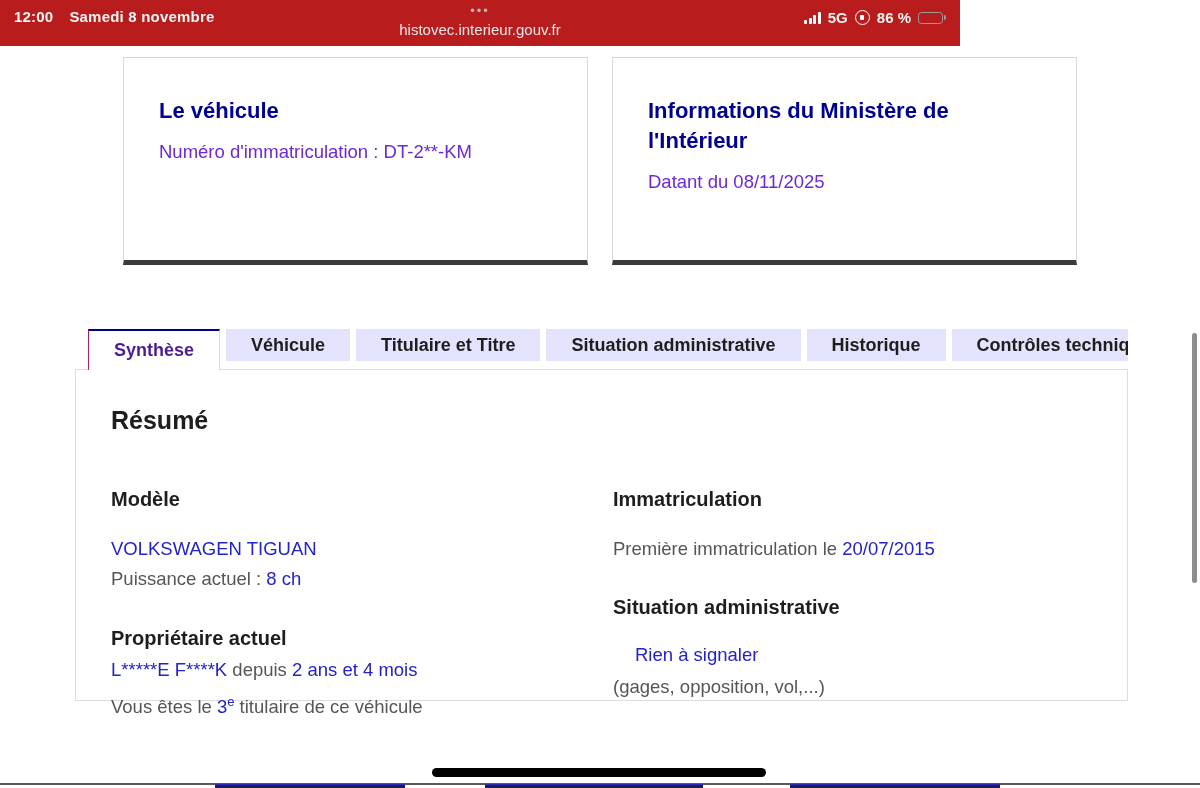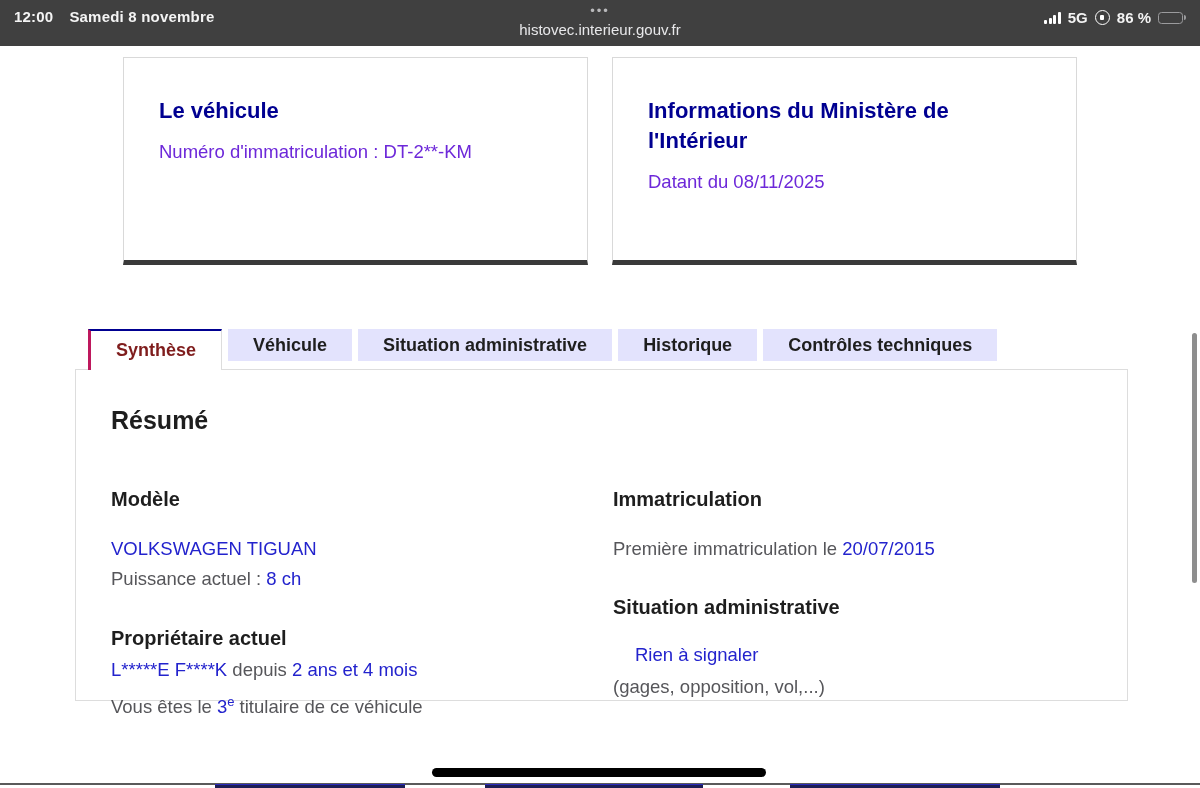--- a/index.html
+++ b/index.html
@@ -6,22 +6,22 @@
   html, body { width: 1200px; height: 788px; overflow: hidden; }
   body {
     font-family: "Liberation Sans", sans-serif;
     background: #ffffff;
     position: relative;
     color: #56565a;
   }
 
   
   .statusbar {
-    position: absolute; top: 0; left: 0; width: 1200px; height: 46px;
-    background: #404040; color: #f4f4f4;
+    position: absolute; top: 0; left: 0; width: 960px; height: 46px;
+    background: #b91c1c; color: #f4f4f4;
     display: flex; align-items: flex-start; justify-content: space-between;
     padding: 6px 14px 0 14px;
   }
   .sb-left { display: flex; gap: 16px; font-size: 15px; font-weight: bold; letter-spacing: .2px; padding-top: 2px;}
   .sb-center { position: absolute; left: 0; right: 0; top: 0; text-align: center; pointer-events: none;}
   .sb-dots { color: #b9b9bb; font-size: 13px; letter-spacing: 2px; line-height: 14px; margin-top: 4px;}
   .sb-url  { color: #e8e8ea; font-size: 15px; line-height: 20px; margin-top: 2px; pointer-events: auto;}
   .sb-right { display: flex; align-items: center; gap: 7px; font-size: 15px; font-weight: bold; padding-top: 3px;}
   .sig { display: inline-flex; align-items: flex-end; gap: 1.5px; height: 12px; }
   .sig i { display: inline-block; width: 3px; background: #fff; border-radius: 1px; }
@@ -49,22 +49,22 @@
     position: absolute; top: 329px; left: 88px; width: 1040px; height: 41px;
     white-space: nowrap; overflow: hidden; z-index: 3; display: flex; align-items: flex-start;
   }
   .tab {
     display: inline-flex; align-items: center; justify-content: center;
     height: 32px; padding: 0 25px; margin-right: 6px;
     background: #e3e3fd; color: #1e1e1e;
     font-size: 18px; font-weight: bold; cursor: pointer; flex: 0 0 auto;
   }
   .tab.active {
-    background: #ffffff; color: #7f1d1d; height: 41px;
-    border-top: 2px solid #000091; border-left: 3px solid #be185d; border-right: 1px solid #ddd;
+    background: #ffffff; color: #4c1d95; height: 41px;
+    border-top: 2px solid #000091; border-left: 1px solid #be185d; border-right: 1px solid #ddd;
   }
 
   
   .panel {
     position: absolute; top: 369px; left: 75px; width: 1053px; height: 332px;
     background: #fff; border: 1px solid #ddd; z-index: 1;
   }
   .resume-title { position: absolute; top: 36px; left: 35px; color: #1e1e1e; font-size: 25px; font-weight: bold; }
   .col { position: absolute; top: 116px; font-size: 18.5px; line-height: 26px; }
   .col-left  { left: 35px;  width: 480px; }
@@ -129,20 +129,21 @@
   </div>
   <div class="card">
     <div class="card-title">Informations du Ministère de l'Intérieur</div>
     <div class="card-body">Datant du 08/11/2025</div>
   </div>
 </div>
 
 <div class="tabbar">
   <div class="tab active">Synthèse</div>
   <div class="tab">Véhicule</div>
+  <div class="tab">Titulaire et Titre</div>
   <div class="tab">Situation administrative</div>
   <div class="tab">Historique</div>
   <div class="tab">Contrôles techniques</div>
 
 </div>
 
 <div class="panel">
   <div class="resume-title">Résumé</div>
 
   <div class="col col-left">

